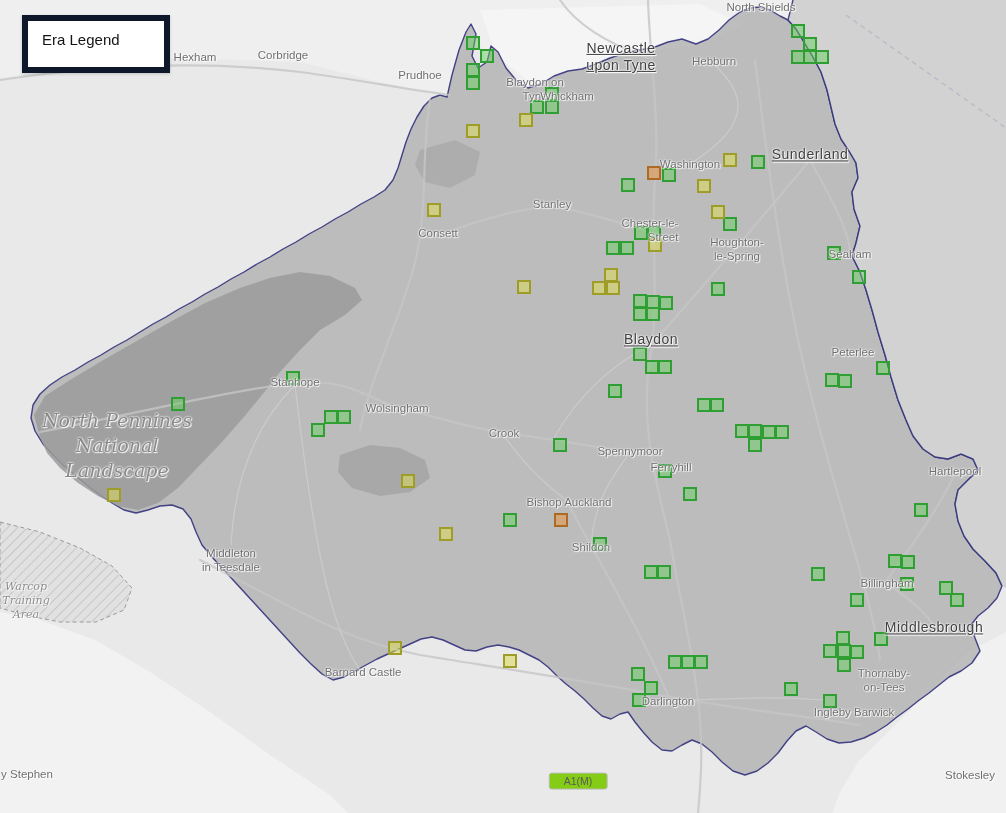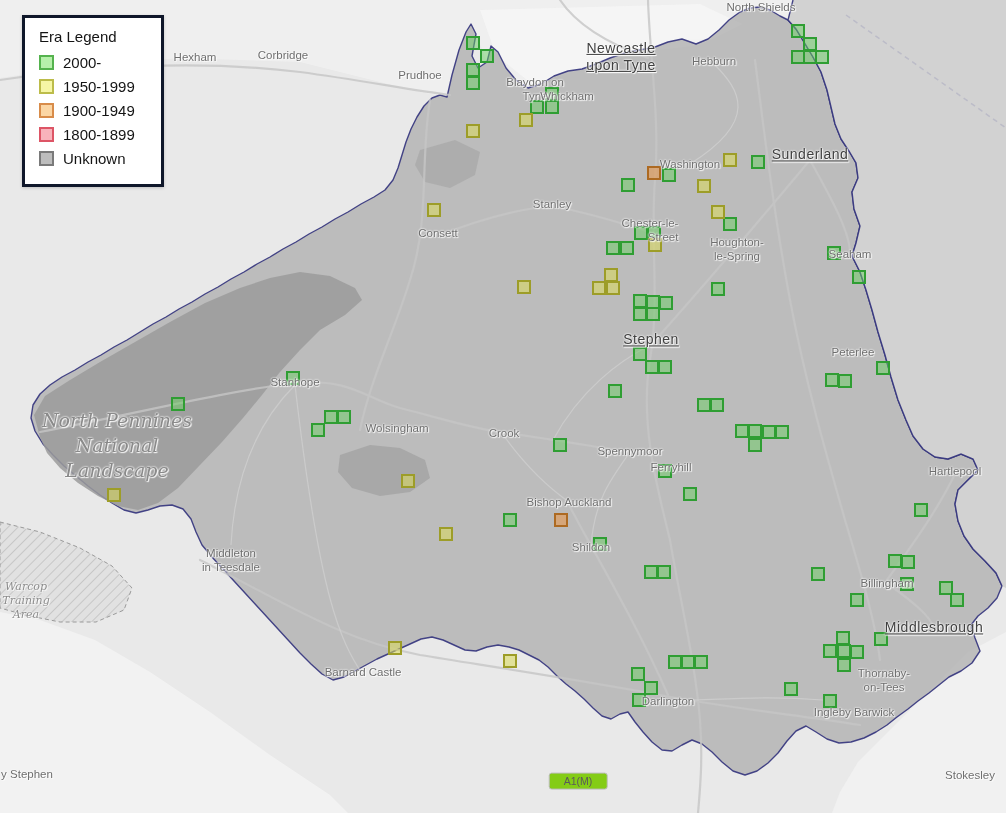--- a/index.html
+++ b/index.html
@@ -34,21 +34,21 @@
     font-size:11px; color:#8c8c8c; line-height:1.25;
   }
   .lbl.badge {
     font-size:10.5px; color:#5a5a5a; background:#84cc16;
     border:1px solid #bdbdbd; border-radius:3px; padding:1px 14px;
     text-shadow:none;
   }
 
   .legend {
     position:absolute; left:22px; top:15px; width:112px;
-    background:#ffffff; border:3px solid #0f172a;
+    background:#ffffff; border:6px solid #0f172a;
     box-shadow:0 1px 3px rgba(0,0,0,.18);
     padding:10px 12px 10px 12px; z-index:30;
   }
   .legend-title { font-size:15px; color:#141414; margin:0 0 9px 2px; font-weight:400; }
   .legend-item { display:flex; align-items:center; margin:7px 0 7px 2px; }
   .legend-swatch { width:15px; height:15px; border:2px solid; box-sizing:border-box; flex:0 0 auto; }
   .legend-label { font-size:15px; color:#141414; margin-left:9px; white-space:nowrap; }
 </style>
 </head>
 <body>
@@ -204,41 +204,41 @@
       <div class="marker" style="left: 388px; top: 641px; background: rgba(218, 218, 88, 0.55); border-color: rgb(157, 157, 40);"></div>
       <div class="marker" style="left: 503px; top: 654px; background: rgba(218, 218, 88, 0.55); border-color: rgb(157, 157, 40);"></div>
       <div class="marker" style="left: 647px; top: 166px; background: rgba(230, 152, 78, 0.6); border-color: rgb(173, 106, 34);"></div>
       <div class="marker" style="left: 554px; top: 513px; background: rgba(230, 152, 78, 0.6); border-color: rgb(173, 106, 34);"></div>
     </div>
 
   <div class="labels-layer">
       <div class="lbl city" style="left: 621px; top: 57px;">Newcastle
 upon Tyne</div>
       <div class="lbl city" style="left: 810px; top: 155px;">Sunderland</div>
-      <div class="lbl city" style="left: 651px; top: 340px;">Stephen</div>
+      <div class="lbl city" style="left: 651px; top: 340px;">Blaydon</div>
       <div class="lbl city" style="left: 934px; top: 628px;">Middlesbrough</div>
       <div class="lbl town" style="left: 761px; top: 7px;">North Shields</div>
       <div class="lbl town" style="left: 195px; top: 57px;">Hexham</div>
       <div class="lbl town" style="left: 283px; top: 55px;">Corbridge</div>
       <div class="lbl town" style="left: 420px; top: 75px;">Prudhoe</div>
       <div class="lbl town" style="left: 535px; top: 89px;">Blaydon on
 Tyne</div>
       <div class="lbl town" style="left: 714px; top: 61px;">Hebburn</div>
       <div class="lbl town" style="left: 567px; top: 96px;">Whickham</div>
       <div class="lbl town" style="left: 690px; top: 164px;">Washington</div>
       <div class="lbl town" style="left: 552px; top: 204px;">Stanley</div>
       <div class="lbl town" style="left: 650px; top: 230px; text-align: right;">Chester-le-
 Street</div>
       <div class="lbl town" style="left: 737px; top: 249px;">Houghton-
 le-Spring</div>
       <div class="lbl town" style="left: 438px; top: 233px;">Consett</div>
       <div class="lbl town" style="left: 850px; top: 254px;">Seaham</div>
       <div class="lbl town" style="left: 853px; top: 352px;">Peterlee</div>
       <div class="lbl town" style="left: 295px; top: 382px;">Stanhope</div>
-      <div class="lbl town" style="left: 397px; top: 408px; margin-top: 20px;">Wolsingham</div>
+      <div class="lbl town" style="left: 397px; top: 408px;">Wolsingham</div>
       <div class="lbl town" style="left: 504px; top: 433px;">Crook</div>
       <div class="lbl town" style="left: 630px; top: 451px;">Spennymoor</div>
       <div class="lbl town" style="left: 671px; top: 467px;">Ferryhill</div>
       <div class="lbl town" style="left: 569px; top: 502px;">Bishop Auckland</div>
       <div class="lbl town" style="left: 591px; top: 547px;">Shildon</div>
       <div class="lbl town" style="left: 955px; top: 471px;">Hartlepool</div>
       <div class="lbl town" style="left: 231px; top: 560px;">Middleton
 in Teesdale</div>
       <div class="lbl town" style="left: 363px; top: 672px;">Barnard Castle</div>
       <div class="lbl town" style="left: 668px; top: 701px; text-align: right;">Darlington</div>
@@ -252,37 +252,15 @@
 National
 Landscape</div>
       <div class="lbl area-sm" style="left: 26px; top: 601px;">Warcop
 Training
 Area</div>
       <div class="lbl badge" style="left: 578px; top: 781px;">A1(M)</div>
     </div>
 
   <div class="legend">
     <div class="legend-title">Era Legend</div>
-    <div>
-        <div class="legend-item">
-          <span class="legend-swatch" style="background: rgb(183, 240, 171); border-color: rgb(85, 179, 78);"></span>
-          <span class="legend-label">2000-</span>
-        </div>
-        <div class="legend-item">
-          <span class="legend-swatch" style="background: rgb(246, 246, 166); border-color: rgb(188, 188, 74);"></span>
-          <span class="legend-label">1950-1999</span>
-        </div>
-        <div class="legend-item">
-          <span class="legend-swatch" style="background: rgb(251, 214, 164); border-color: rgb(216, 140, 74);"></span>
-          <span class="legend-label">1900-1949</span>
-        </div>
-        <div class="legend-item">
-          <span class="legend-swatch" style="background: rgb(248, 179, 187); border-color: rgb(221, 85, 102);"></span>
-          <span class="legend-label">1800-1899</span>
-        </div>
-        <div class="legend-item">
-          <span class="legend-swatch" style="background: rgb(189, 189, 189); border-color: rgb(122, 122, 122);"></span>
-          <span class="legend-label">Unknown</span>
-        </div>
-      </div>
   </div>
 
 </div>
 
 </body></html>

